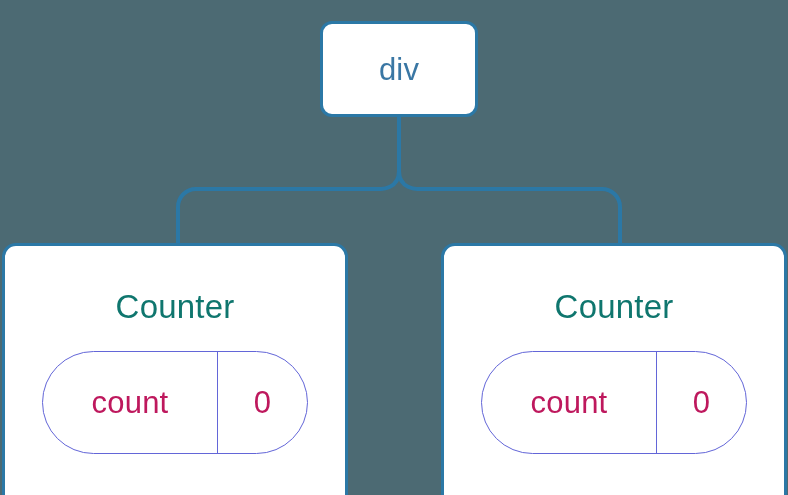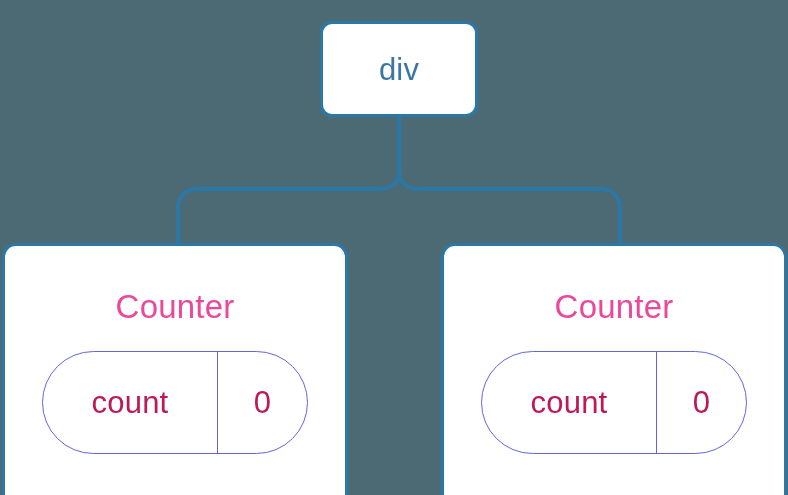--- a/index.html
+++ b/index.html
@@ -67,21 +67,21 @@
     height: 272px;
     border-radius: 14px;
     padding-top: 44px;
   }
   #node-counter-left  { left: 2px; }
   #node-counter-right { left: 441px; }
 
   .node-child .node-title {
     font-size: 33px;
     line-height: 1;
-    color: #ec4899;
+    color: #0f766e;
     letter-spacing: 0.2px;
   }
 
   
   .state-pill {
     position: relative;
     margin-top: 28px;
     width: 266px;
     height: 103px;
     box-sizing: border-box;

